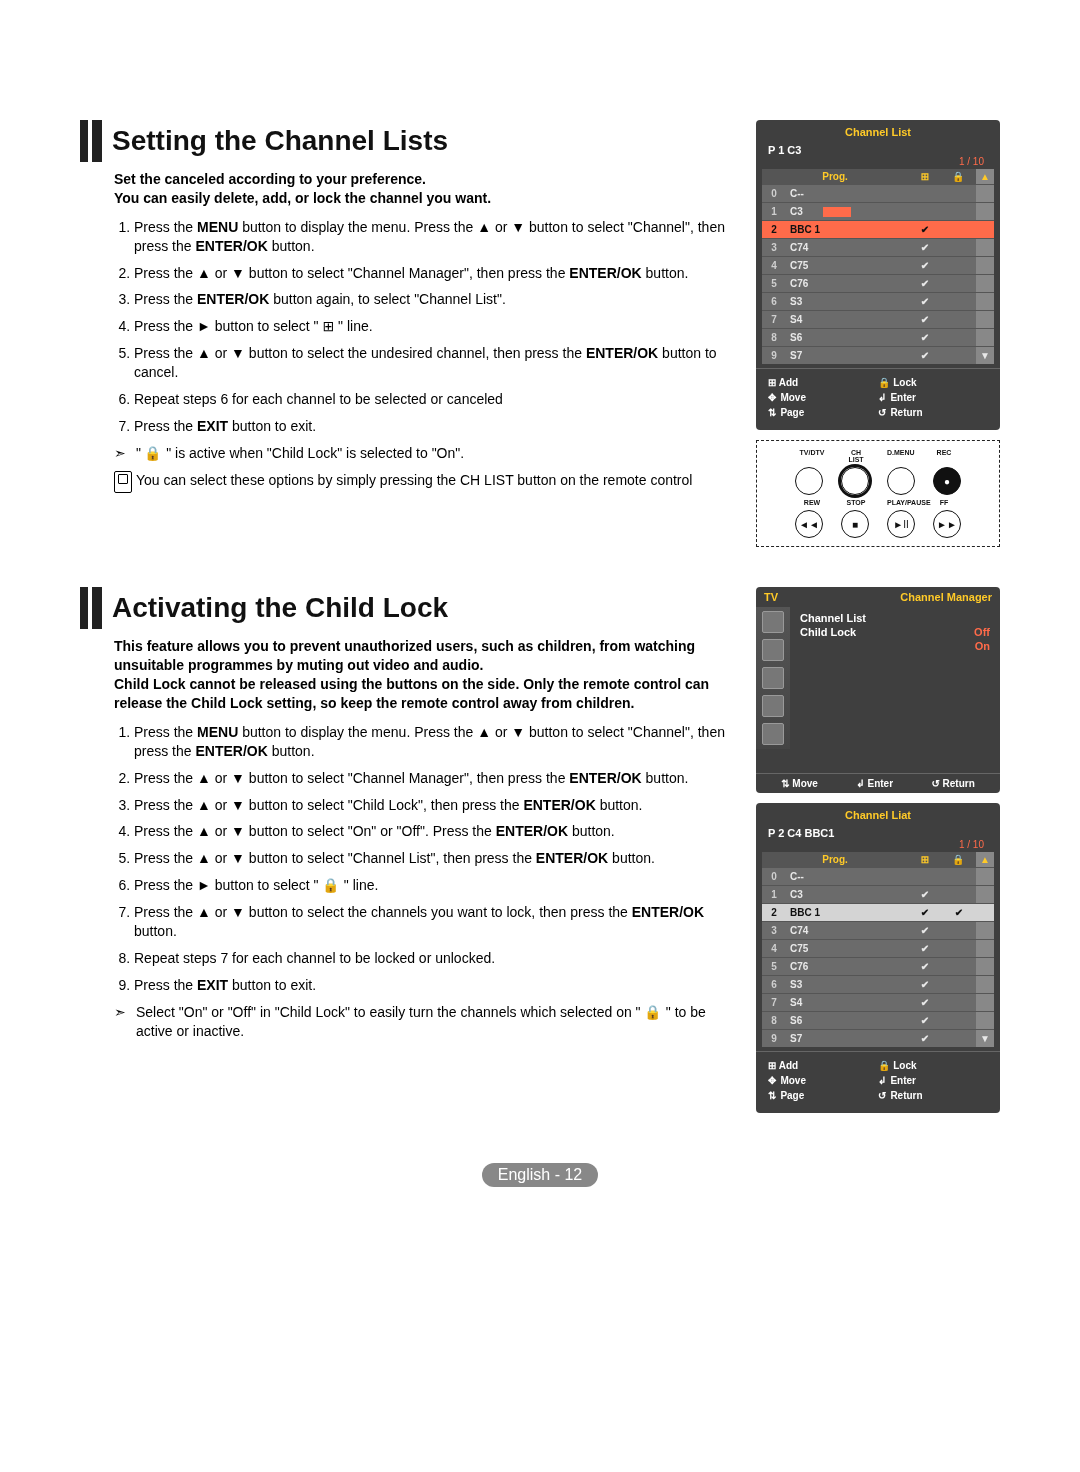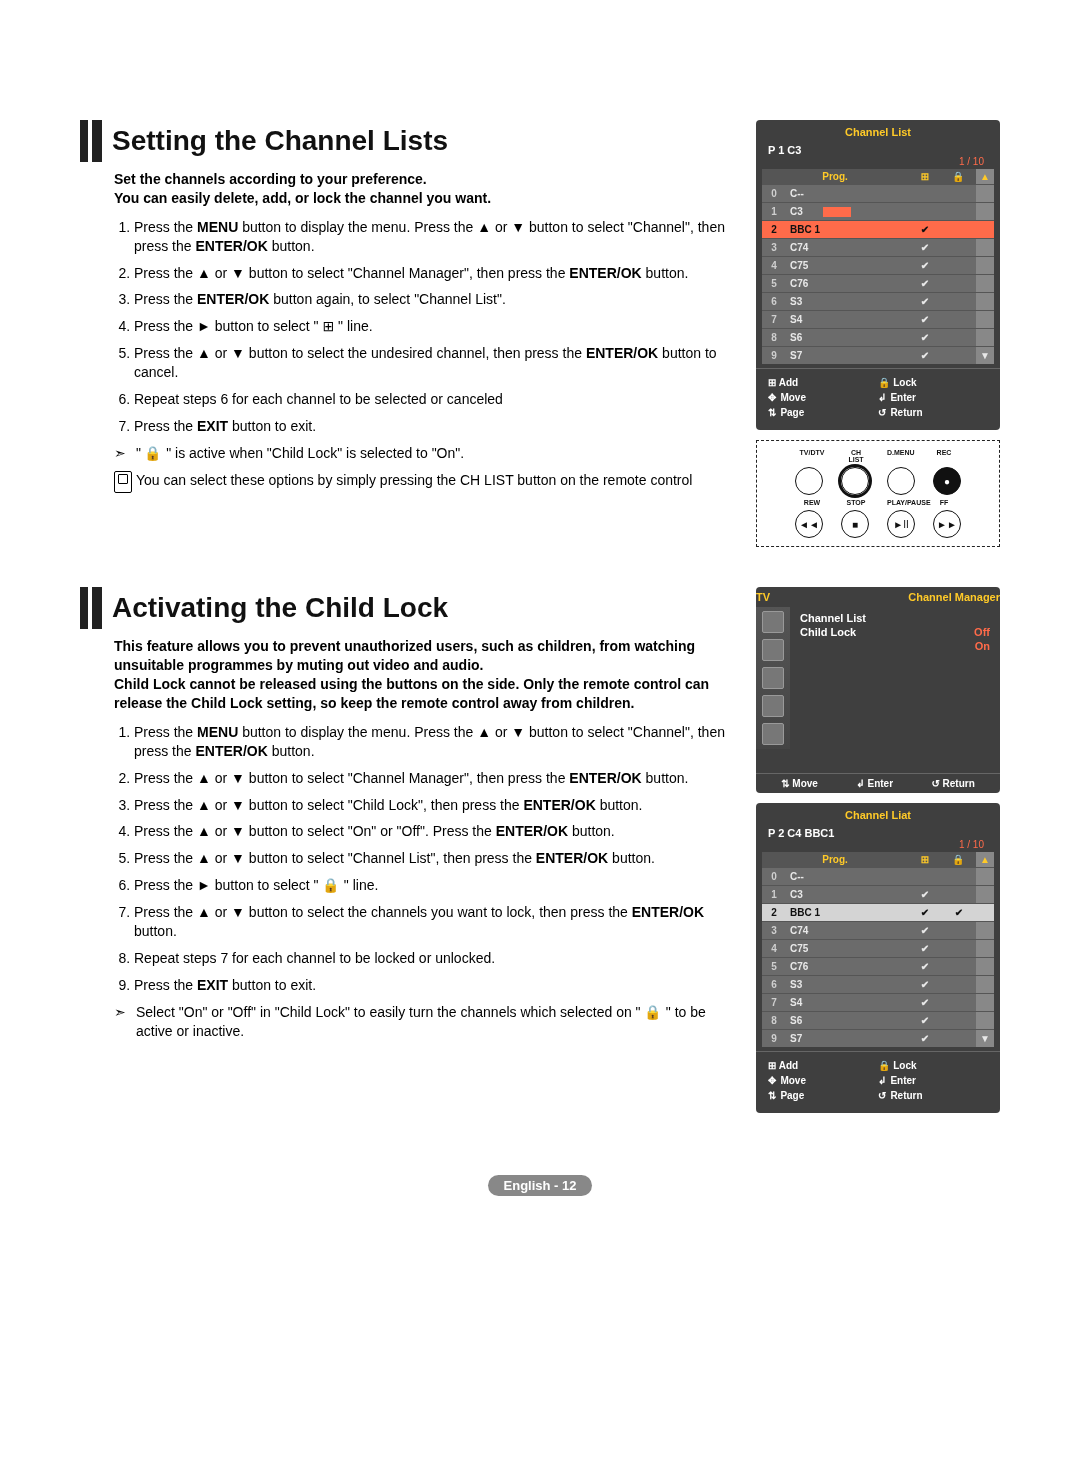--- a/index.html
+++ b/index.html
@@ -160,21 +160,21 @@
   .osd2 {
     background: #3f3f3f;
     border-radius: 4px;
     color:#fff;
     font-size:11px;
     margin-bottom: 10px;
   }
   .osd2 .top {
     display:flex;
     justify-content: space-between;
-    padding: 4px 0;
+    padding: 4px 8px;
     color:#ffca28;
     font-weight:bold;
   }
   .osd2 .body {
     display:flex;
   }
   .osd2 .iconcol {
     width:30px;
     background: linear-gradient(#555,#444);
     padding:4px 2px;
@@ -225,39 +225,38 @@
   .pagenum {
     text-align:center;
     margin-top:30px;
   }
   .pagenum span {
     display:inline-block;
     background:#888;
     color:#fff;
     border-radius:12px;
     padding:3px 16px;
-    font-size:13px;
-    font-weight:bold;
-    margin-top:12px;
+    font-size:16px;
+    font-weight:normal;
   }
 
   b { font-weight: bold; }
 </style>
 </head>
 <body>
 
 <div class="page">
 
   <div class="section">
     <div class="text-col">
       <div class="title-block">
         <span class="title-bar"></span>
         <span class="title">Setting the Channel Lists</span>
       </div>
-      <div class="intro" style="white-space:pre-line;">Set the channels according to your preference.
+      <div class="intro" style="white-space:pre-line;">Set the canceled according to your preference.
 You can easily delete, add, or lock the channel you want.</div>
       <ol class="steps" id="steps1">
           <li>Press the <b>MENU</b> button to display the menu. Press the ▲ or ▼ button to select "Channel", then press the <b>ENTER/OK</b> button.</li>
           <li>Press the ▲ or ▼ button to select "Channel Manager", then press the <b>ENTER/OK</b> button.</li>
           <li>Press the <b>ENTER/OK</b> button again, to select "Channel List".</li>
           <li>Press the ► button to select " ⊞ " line.</li>
           <li>Press the ▲ or ▼ button to select the undesired channel, then press the <b>ENTER/OK</b> button to cancel.</li>
           <li>Repeat steps 6 for each channel to be selected or canceled</li>
           <li>Press the <b>EXIT</b> button to exit.</li>
         </ol>

